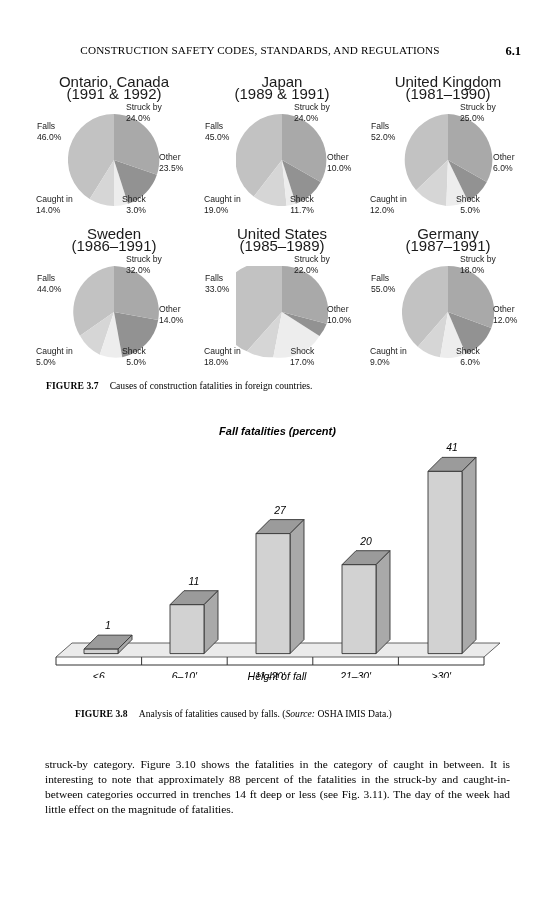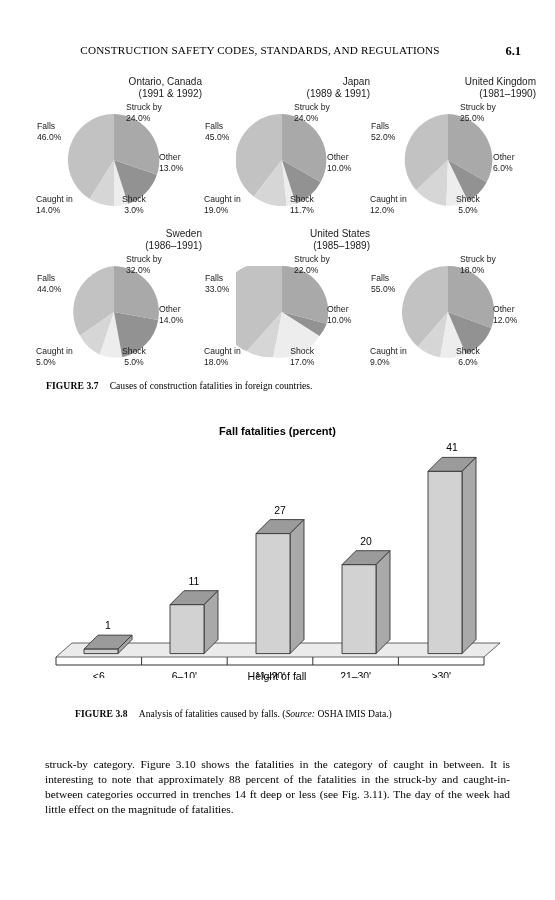--- a/index.html
+++ b/index.html
@@ -69,23 +69,23 @@
   }
   .pie-cell.c0 { left: 26px; }
   .pie-cell.c1 { left: 194px; }
   .pie-cell.c2 { left: 360px; }
 
   .pie-heading {
     position: absolute;
     left: 0;
     top: 0;
     width: 176px;
-    text-align: right;
+    text-align: center;
     font-family: "Liberation Sans", sans-serif;
-    font-size: 10px;
+    font-size: 15px;
     line-height: 12.2px;
     color: #1a1a1a;
   }
   .pie-heading .ph-line2 { display: block; }
 
   .pie-graphic {
     position: absolute;
     left: 42px;
     top: 38px;
     width: 92px;
@@ -99,21 +99,21 @@
     font-size: 8.6px;
     line-height: 10.6px;
     color: #1a1a1a;
     white-space: nowrap;
   }
   .pie-lab .v { display: block; }
 
   
   .lab-struck { left: 100px; top: 26px; text-align: left; }
   .lab-other  { left: 133px; top: 76px; text-align: left; }
-  .lab-shock  { left: 96px;  top: 118px; text-align: center; }
+  .lab-shock  { left: 96px;  top: 118px; text-align: right; }
   .lab-caught { left: 10px;  top: 118px; text-align: left; }
   .lab-falls  { left: 11px;  top: 45px;  text-align: left; }
 
   
   .fig-caption {
     position: absolute;
     font-family: "Liberation Serif", serif;
     font-size: 9.6px;
     color: #000000;
     white-space: nowrap;
@@ -128,20 +128,21 @@
   #caption-37 { left: 46px; top: 380px; }
   #caption-38 { left: 75px; top: 708px; }
 
   
   #bar-figure {
     position: absolute;
     left: 0;
     top: 425px;
     width: 555px;
     height: 280px;
+    font-style: italic;
   }
   #bar-title {
     position: absolute;
     left: 0;
     top: 0;
     width: 555px;
     text-align: center;
     font-family: "Liberation Sans", sans-serif;
     font-weight: bold;
     font-size: 11px;
@@ -221,21 +222,21 @@
 
           <path d="M46 46 L88.9 60.7 A46 46 0 0 0 46 0 Z" fill="#a9a9a9"></path>
         </svg>
       </div>
       <div class="pie-lab lab-struck">
         <span>Struck by</span>
         <span class="v">24.0%</span>
       </div>
       <div class="pie-lab lab-other">
         <span>Other</span>
-        <span class="v">13.0%</span>
+        <span class="v">23.5%</span>
       </div>
       <div class="pie-lab lab-shock">
         <span>Shock</span>
         <span class="v">3.0%</span>
       </div>
       <div class="pie-lab lab-caught">
         <span>Caught in</span>
         <span class="v">14.0%</span>
       </div>
       <div class="pie-lab lab-falls">
@@ -386,20 +387,24 @@
         <span>Caught in</span>
         <span class="v">18.0%</span>
       </div>
       <div class="pie-lab lab-falls">
         <span>Falls</span>
         <span class="v">33.0%</span>
       </div>
     </div>
 
     <div class="pie-cell c2">
+      <div class="pie-heading">
+        <span>Germany</span>
+        <span class="ph-line2">(1987–1991)</span>
+      </div>
       <div class="pie-graphic">
         <svg width="92" height="92" viewBox="0 0 92 92" aria-hidden="true">
           <path d="M46 46 L46 0 A46 46 0 0 0 15.8 80.7 Z" fill="#c2c2c2"></path>
           <path d="M46 46 L15.8 80.7 A46 46 0 0 0 38.2 91.3 Z" fill="#d6d6d6"></path>
           <path d="M46 46 L38.2 91.3 A46 46 0 0 0 63.9 88.0 Z" fill="#ededed"></path>
           <path d="M46 46 L63.9 88.0 A46 46 0 0 0 89.3 62.1 Z" fill="#929292"></path>
           <path d="M46 46 L89.3 62.1 A46 46 0 0 0 46 0 Z" fill="#a9a9a9"></path>
         </svg>
       </div>
       <div class="pie-lab lab-struck">

